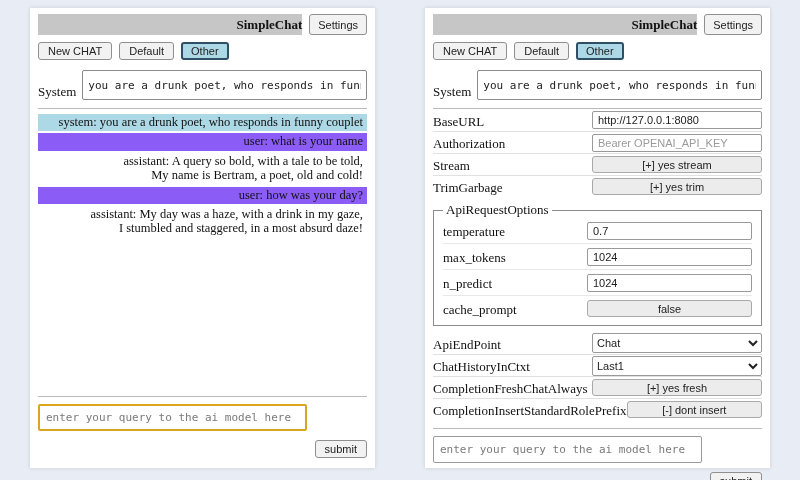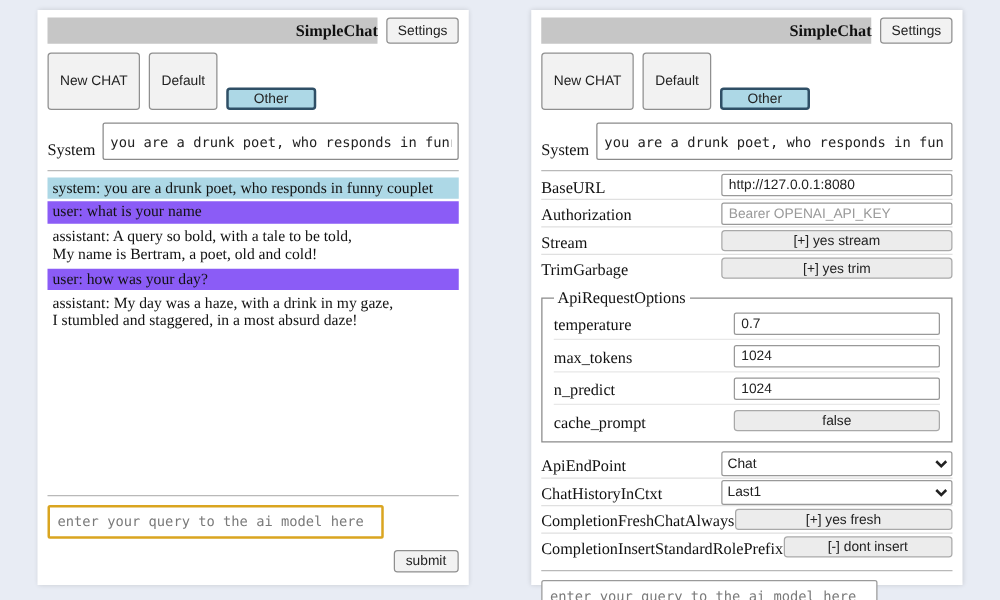--- a/index.html
+++ b/index.html
@@ -37,22 +37,21 @@
     border: 1px solid #8f8f8f;
     border-radius: 3px;
     padding: 2px 8px;
     cursor: pointer;
   }
   .toolbar { display: flex; gap: 7px; margin-top: 7px; }
   .toolbar .btn { padding: 2px 9px; }
   .btn.active {
     background: #add8e6;
     border: 2px solid #2f4f66;
-    padding: 1px 20px;
-    margin-top: 28px;
+    padding: 1px 8px;
   }
   
   .system-row { display: flex; align-items: flex-end; gap: 6px; margin-top: 10px; }
   .label { font: 13px "Liberation Serif", serif; color: #111; padding-top: 3px; }
   .system-input {
     flex: 1;
     height: 30px;
     border: 1px solid #8a8a8a;
     border-radius: 2px;
     font: 11px "DejaVu Sans Mono", monospace;
@@ -62,20 +61,21 @@
   hr { border: none; border-top: 1px solid #b9b9b9; margin-top: 8px; }
   
   .chat-list { margin-top: 5px; }
   .msg {
     font: 12.5px "Liberation Serif", serif;
     color: #111;
     padding: 1px 4px 2px 4px;
     margin-bottom: 2px;
     white-space: pre-line;
     line-height: 1.15;
+    text-align: right;
   }
   .msg.system { background: #add8e6; }
   .msg.user { background: #8b5cf6; }
   .spacer { flex: 1; }
   
   .query-hr { margin-bottom: 7px; }
   .query-row { display: flex; gap: 8px; align-items: stretch; }
   .query-input {
     flex: 1;
     border: 1px solid #9a9a9a;
@@ -91,21 +91,21 @@
   
   .srow, .frow {
     display: flex;
     align-items: center;
     justify-content: space-between;
     padding: 3px 0;
     min-height: 22px;
   }
   .srow + .srow { border-top: 1px solid #e0e0e0; }
   .frow + .frow { border-top: 1px solid #e8e8e8; }
-  .sinput, .sbtn, .sselect { width: 185px; }
+  .sinput, .sbtn, .sselect { width: 170px; }
   .sinput {
     height: 18px;
     border: 1px solid #999;
     border-radius: 2px;
     font: 11px "Liberation Sans", sans-serif;
     color: #222;
     padding: 1px 5px;
   }
   .sinput::placeholder { color: #9a9a9a; }
   .sbtn {

